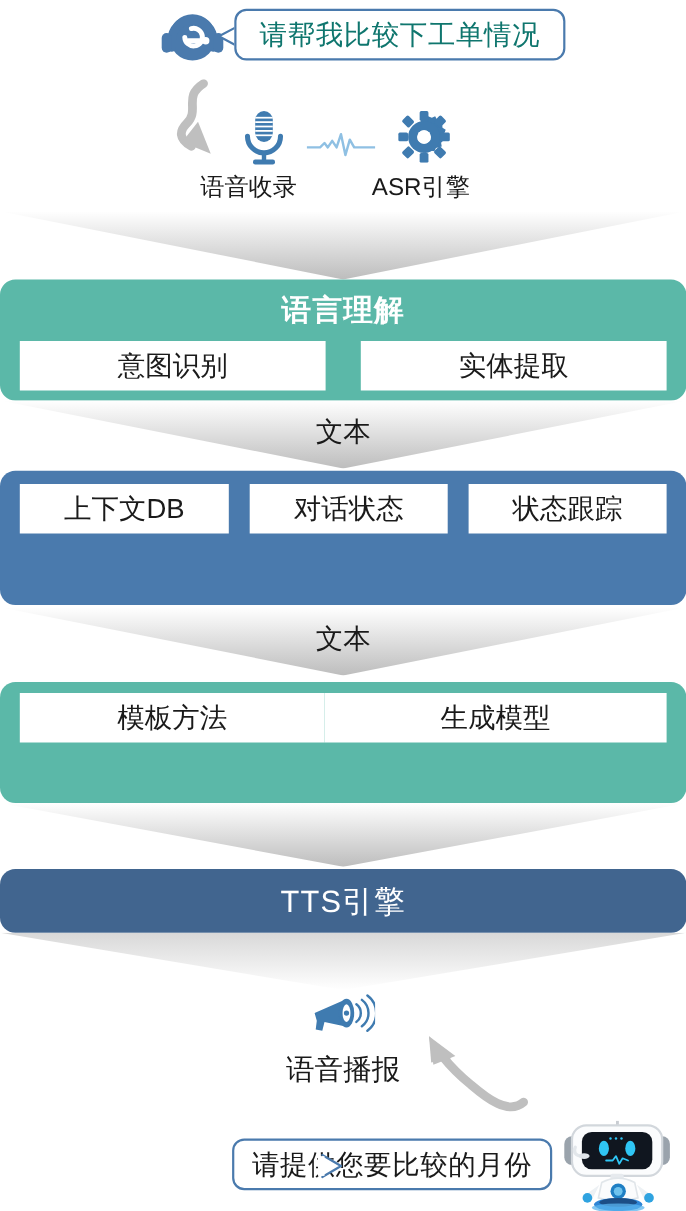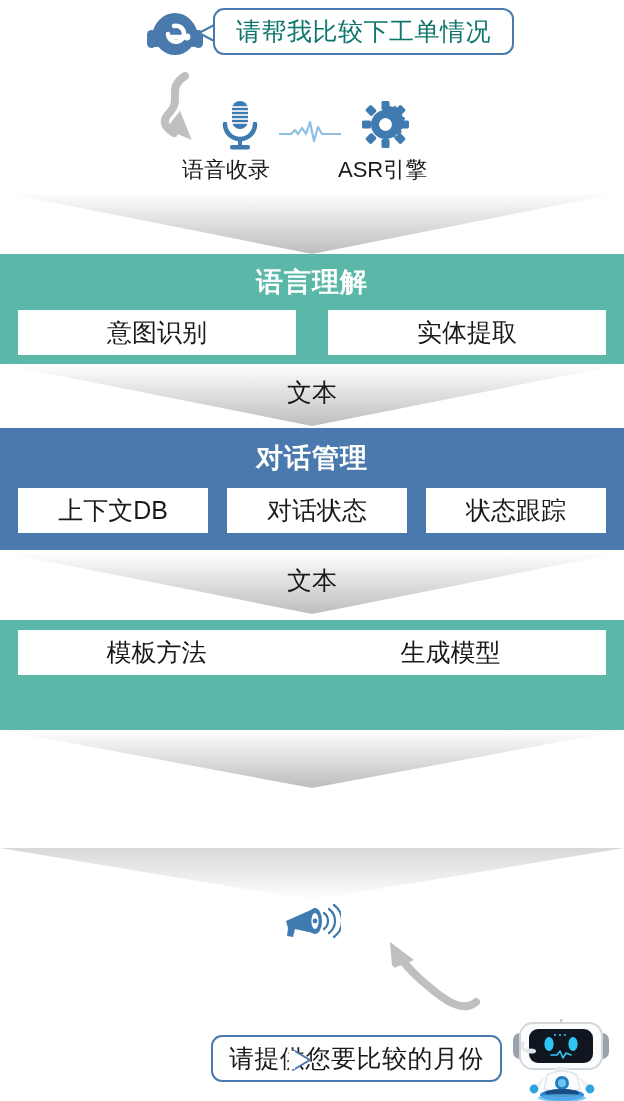--- a/index.html
+++ b/index.html
@@ -115,20 +115,21 @@
     font-size: 25px;
     color: #1a1a1a;
   }
 
   
   .band {
     position: absolute;
     left: 0;
     width: 624px;
     box-sizing: border-box;
+    border-radius: 14px;
   }
   .band-title {
     text-align: center;
     font-size: 27px;
     font-weight: bold;
     color: #ffffff;
     letter-spacing: 1px;
   }
   .band-title.thin {
     font-weight: normal;
@@ -320,21 +321,20 @@
           <stop offset="0%" stop-color="#ffffff"></stop>
           <stop offset="100%" stop-color="#BDBDBD"></stop>
         </linearGradient>
       </defs>
       <path d="M0 0 L624 0 L312 62 Z" fill="url(#g2)"></path>
     </svg>
     <div class="chev-label" style="top:12px;">文本</div>
   </div>
 
   <div class="band" style="top:428px; height:122px; background:#4A7AAD;">
-    <div class="band-title" style="padding-top:12px;">对话管理</div>
     <div class="band-boxes" style="margin-top:12px;justify-content:space-between;">
       <div class="band-box" style="width:190px;">上下文DB</div>
       <div class="band-box" style="width:180px;">对话状态</div>
       <div class="band-box" style="width:180px;">状态跟踪</div>
     </div>
   </div>
 
   <div class="chev" style="top:552px; height:62px;">
     <svg viewBox="0 0 624 62" preserveAspectRatio="none" xmlns="http://www.w3.org/2000/svg">
       <defs>
@@ -360,20 +360,23 @@
       <defs>
         <linearGradient id="g4" x1="0" y1="0" x2="0" y2="1">
           <stop offset="0%" stop-color="#ffffff"></stop>
           <stop offset="100%" stop-color="#BDBDBD"></stop>
         </linearGradient>
       </defs>
       <path d="M0 0 L624 0 L312 58 Z" fill="url(#g4)"></path>
     </svg>
   </div>
 
+  <div class="band" style="top:790px; height:58px; background:#41658F;">
+    <div class="band-title thin" style="padding-top:11px;">TTS引擎</div>
+  </div>
 
   <div class="chev" style="top:848px; height:52px;">
     <svg viewBox="0 0 624 52" preserveAspectRatio="none" xmlns="http://www.w3.org/2000/svg">
       <defs>
         <linearGradient id="g5" x1="0" y1="0" x2="0" y2="1">
           <stop offset="0%" stop-color="#D8D8D8"></stop>
           <stop offset="100%" stop-color="#ffffff"></stop>
         </linearGradient>
       </defs>
       <path d="M0 0 L624 0 L312 52 Z" fill="url(#g5)"></path>
@@ -386,20 +389,21 @@
       <ellipse cx="32" cy="20" rx="7" ry="13" fill="#3F7BB0"></ellipse>
       <ellipse cx="32" cy="20" rx="3.6" ry="8" fill="#ffffff"></ellipse>
       <circle cx="32" cy="20" r="2.4" fill="#3F7BB0"></circle>
       <g fill="none" stroke="#3F7BB0" stroke-width="2.2" stroke-linecap="round">
         <path d="M41 12 A10 10 0 0 1 41 28"></path>
         <path d="M46 8 A15 15 0 0 1 46 32"></path>
         <path d="M51 4 A20 20 0 0 1 51 36"></path>
       </g>
     </svg>
   </div>
+  <div class="label-broadcast">语音播报</div>
 
   <div class="swoosh-bottom">
     <svg viewBox="0 0 110 72" xmlns="http://www.w3.org/2000/svg">
       <path d="M106 62 C92 74, 72 58, 58 46 C48 38, 40 30, 32 20" fill="none" stroke="#BFBFBF" stroke-width="8" stroke-linecap="round"></path>
       <path d="M20 2 L44 20 L24 28 Z" fill="#BFBFBF"></path>
       <path d="M20 2 L22 26 L40 22 Z" fill="#BFBFBF"></path>
     </svg>
   </div>
 
   <div class="bubble-bot">

